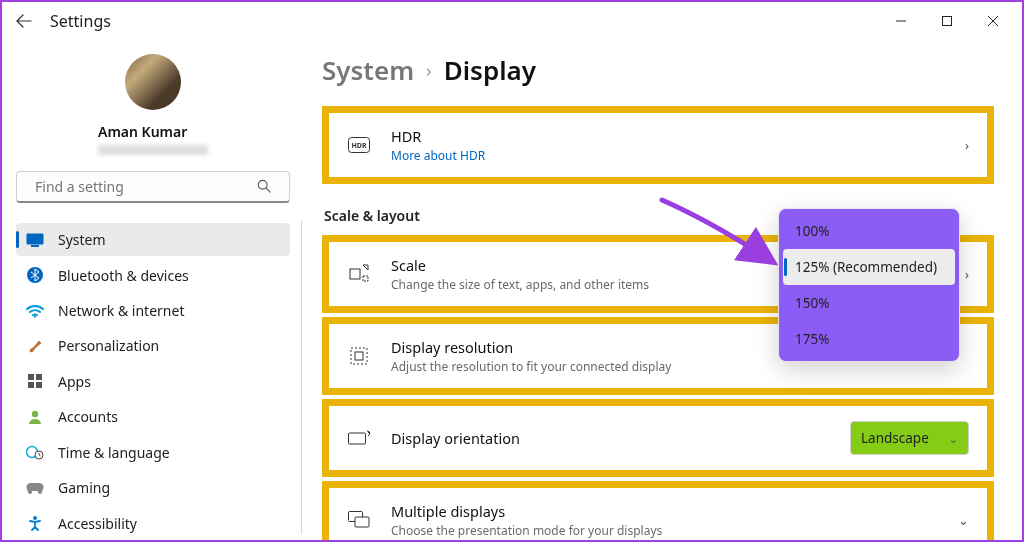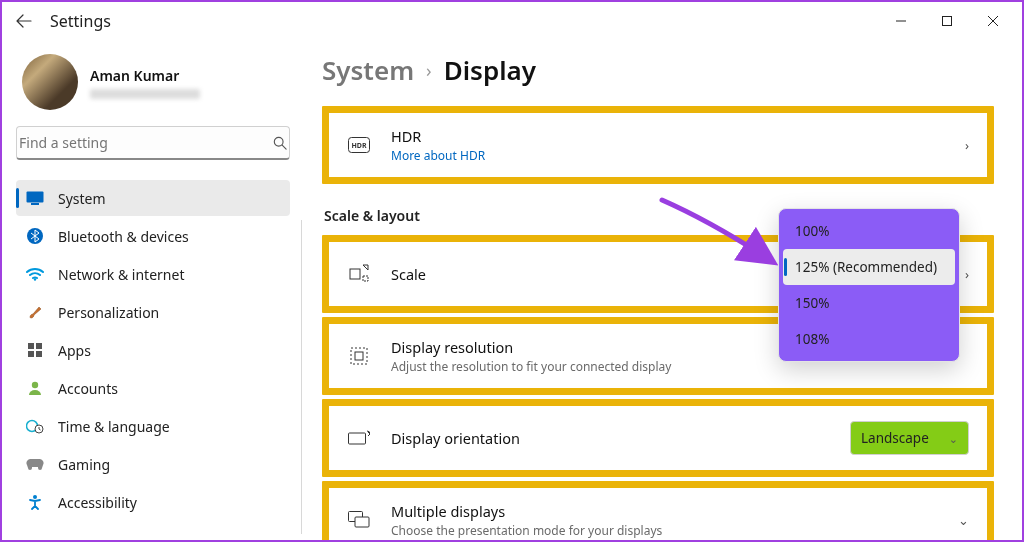--- a/index.html
+++ b/index.html
@@ -10,26 +10,26 @@
   .back-btn { width: 32px; height: 32px; display: flex; align-items: center; justify-content: center; cursor: pointer; font-size: 16px; color: #333; }
   .titlebar-title { font-size: 16px; margin-left: 10px; color: #222; }
   .win-controls { margin-left: auto; display: flex; }
   .win-btn { width: 46px; height: 32px; display: flex; align-items: center; justify-content: center; font-size: 11px; color: #222; cursor: pointer; }
   
   
   .layout { display: flex; height: calc(100% - 38px); }
   
   
   .sidebar { width: 300px; padding: 4px 12px 0 14px; display: flex; flex-direction: column; position: relative; }
-  .profile { display: flex; align-items: center; gap: 12px; padding: 10px 6px 16px; }
+  .profile { display: flex; align-items: center; gap: 12px; padding: 10px 6px 16px; flex-direction: column; }
   .avatar { width: 56px; height: 56px; border-radius: 50%; background: linear-gradient(135deg,#7a5f3a 0%, #c4aa7c 30%, #4b3a28 70%); background-size: cover; flex-shrink: 0; }
   .profile-name { font-size: 14px; font-weight: 600; color: #111; }
   .profile-sub { width: 110px; height: 10px; background: #ddd; border-radius: 2px; margin-top: 4px; filter: blur(2px); }
   
-  .search-box { display: flex; align-items: center; border: 1px solid #d0d0d0; border-bottom: 2px solid #888; border-radius: 4px; height: 34px; padding: 0 2px; background: #fdfdfd; }
+  .search-box { display: flex; align-items: center; border: 1px solid #d0d0d0; border-bottom: 2px solid #888; border-radius: 4px; height: 34px; padding: 0 18px; background: #fdfdfd; }
   .search-box input { border: none; outline: none; flex: 1; font-size: 14px; background: transparent; color: #666; }
   .search-ico { color: #555; font-size: 14px; }
   
   .nav { margin-top: 20px; display: flex; flex-direction: column; gap: 2px; overflow: hidden; }
   .nav-item { display: flex; align-items: center; gap: 14px; height: 36px; padding: 0 10px; border-radius: 4px; cursor: pointer; font-size: 14px; color: #222; position: relative; }
   .nav-item.active { background: #eaeaea; }
   .nav-item.active::before { content:""; position:absolute; left:0; top:8px; bottom:8px; width:3px; background:#0067c0; border-radius:2px; }
   .nav-ico { width: 18px; height: 18px; display: flex; align-items: center; justify-content: center; }
   .nav-divider { position: absolute; right: 0; top: 180px; bottom: 6px; width: 1px; background: #d8d8d8; }
   
@@ -232,20 +232,21 @@
       <div class="row">
         <div class="row-icon">
           <svg width="20" height="20" viewBox="0 0 20 20">
               <rect x="1" y="5" width="10" height="10" stroke="#333" fill="none"></rect>
               <path d="M14 1h5v5M14 1l5 5" stroke="#333" fill="none" transform="translate(0 0)"></path>
               <rect x="14" y="12" width="5" height="5" stroke="#333" fill="none" stroke-dasharray="2 1"></rect>
             </svg>
         </div>
         <div class="row-body">
           <div class="row-title">Scale</div>
+          <div class="row-sub">Change the size of text, apps, and other items</div>
         </div>
         <div class="row-action">
           <span class="chev">›</span>
         </div>
       </div>
     </div>
 
     <div class="card">
       <div class="row">
         <div class="row-icon">
@@ -313,21 +314,21 @@
   <div class="fly-item">
       <span>100%</span>
     </div>
   <div class="fly-item selected">
       <span>125% (Recommended)</span>
     </div>
   <div class="fly-item">
       <span>150%</span>
     </div>
   <div class="fly-item">
-      <span>108%</span>
+      <span>175%</span>
     </div>
 </div>
 
 <svg class="arrow-annotation" style="top:190px; left:650px;" width="140" height="90" viewBox="0 0 140 90">
   <defs>
       <marker id="ah" markerWidth="8" markerHeight="8" refX="6" refY="4" orient="auto">
         <path d="M0 0 L8 4 L0 8 z" fill="#9a3ee0"></path>
       </marker>
     </defs>
   <path d="M10 8 Q60 30 118 68" stroke="#9a3ee0" stroke-width="5" fill="none" marker-end="url(#ah)" stroke-linecap="round"></path>

